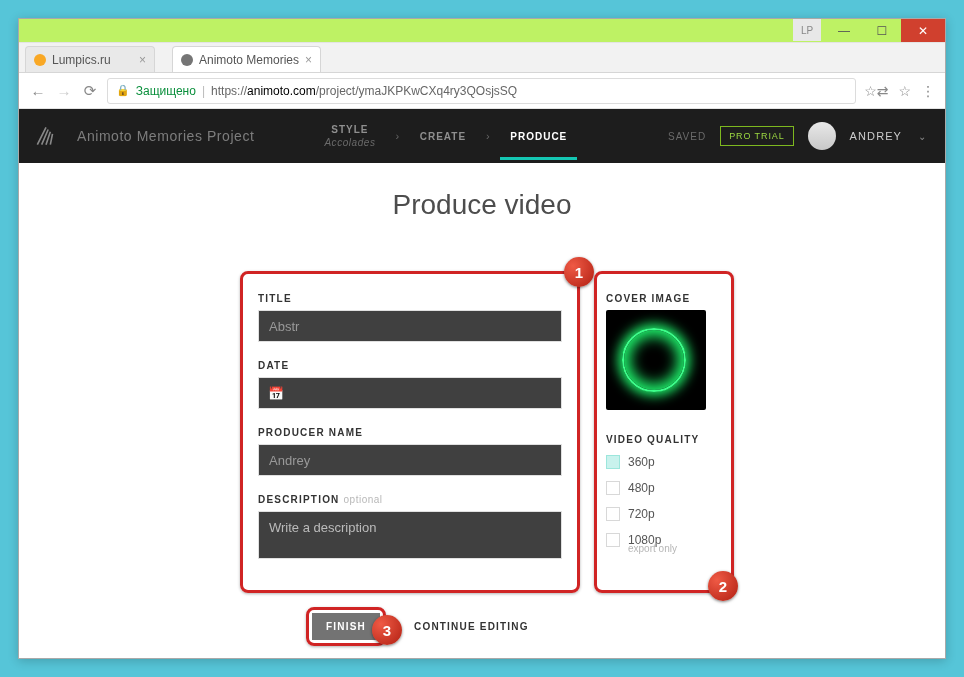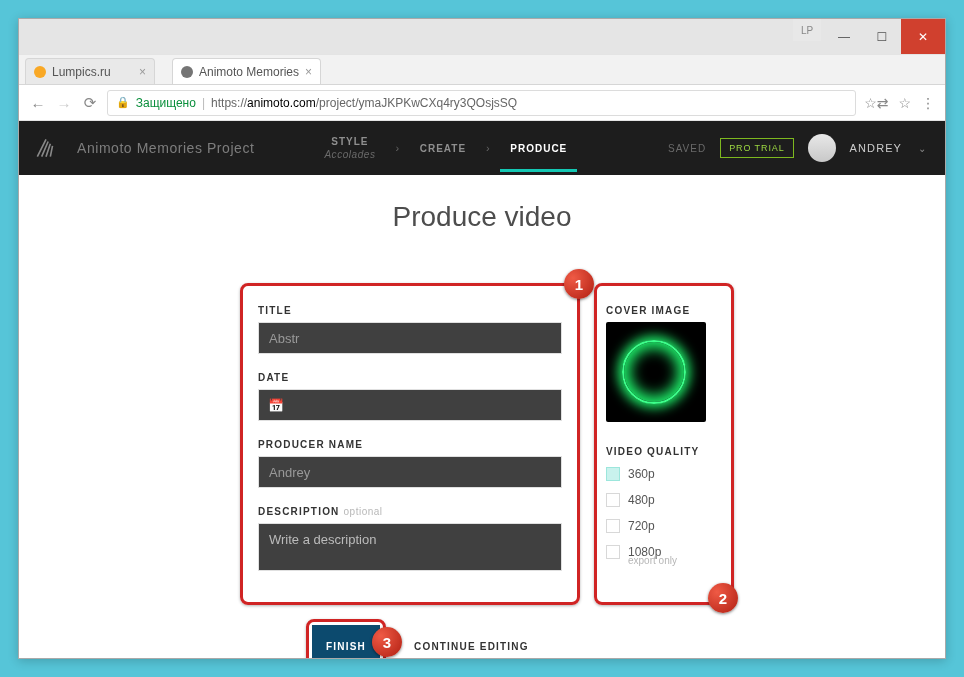--- a/index.html
+++ b/index.html
@@ -1,20 +1,20 @@
 <!DOCTYPE html>
 <html><head>
 <meta charset="utf-8">
 <style>
   *{box-sizing:border-box;margin:0;padding:0;font-family:"Helvetica Neue",Arial,sans-serif;}
   html,body{height:100%;}
   body{background:#56c5d8;padding:18px;}
   .browser-window{width:928px;height:641px;margin:0 auto;background:#fff;border:1px solid #a9a9a9;box-shadow:0 2px 10px rgba(0,0,0,0.2);display:flex;flex-direction:column;overflow:hidden;}
   
-  .titlebar{height:36px;background:#e5e5e5;display:flex;justify-content:flex-end;align-items:stretch;border-bottom:1px solid #e4e4e4;}
+  .titlebar{height:24px;background:#bef264;display:flex;justify-content:flex-end;align-items:stretch;border-bottom:1px solid #e4e4e4;}
   .titlebar .lp{width:28px;height:22px;background:#e8e8e8;color:#888;font-size:10px;display:flex;align-items:center;justify-content:center;margin-right:4px;}
   .win-btn{width:38px;display:flex;align-items:center;justify-content:center;font-size:12px;color:#555;}
   .win-close{background:#d0402e;color:#fff;width:44px;}
   
   .tabbar{height:30px;background:#f2f2f2;display:flex;align-items:flex-end;padding:0 6px;border-bottom:1px solid #d6d6d6;gap:11px;}
   .tab{height:26px;min-width:130px;background:#fff;border:1px solid #d6d6d6;border-bottom:none;border-radius:4px 4px 0 0;display:flex;align-items:center;padding:0 8px;margin-right:6px;font-size:12px;color:#555;gap:6px;}
   .tab.inactive{background:#e9e9e9;}
   .tab .fav{width:12px;height:12px;border-radius:50%;}
   .fav-o{background:#f9a825;}
   .fav-a{background:#757575;}
@@ -66,21 +66,21 @@
   
   .cover{width:100px;height:100px;background:#000;margin-bottom:24px;position:relative;overflow:hidden;border-radius:2px;}
   .cover .ring{position:absolute;top:18px;left:16px;width:64px;height:64px;border-radius:50%;box-shadow:0 0 12px 4px #1ef06a, inset 0 0 14px 6px #1ef06a;border:2px solid #3cff8a;}
   .qlabel{font-size:10px;font-weight:bold;letter-spacing:0.12em;color:#333;margin-bottom:10px;}
   .qopt{display:flex;align-items:center;gap:8px;font-size:12px;color:#555;margin-bottom:12px;}
   .cb{width:14px;height:14px;border:1px solid #d8d8d8;background:#fff;}
   .cb.sel{background:#c9f2ed;border-color:#9ce6dc;}
   .sublbl{font-size:10px;color:#b6b6b6;margin-left:22px;margin-top:-8px;}
   
   .btn-row{display:flex;align-items:center;gap:16px;padding:4px 0 0;justify-content:flex-start;width:340px;position:relative;}
-  .btn-finish{background:#0c4a6e;color:#fff;border:none;padding:16px 14px;font-size:10px;font-weight:bold;letter-spacing:0.12em;}
+  .btn-finish{background:#737373;color:#fff;border:none;padding:8px 14px;font-size:10px;font-weight:bold;letter-spacing:0.12em;}
   .btn-cont{background:transparent;border:none;color:#333;font-size:10px;font-weight:bold;letter-spacing:0.12em;margin-left:18px;}
   
   .ann{position:absolute;border:3px solid #d02424;border-radius:8px;pointer-events:none;box-shadow:0 1px 3px rgba(0,0,0,0.3);}
   .num{position:absolute;width:30px;height:30px;border-radius:50%;background:radial-gradient(circle at 30% 30%,#ef5a45,#b11f12);color:#fff;display:flex;align-items:center;justify-content:center;font-weight:bold;font-size:15px;box-shadow:0 1px 3px rgba(0,0,0,0.5);pointer-events:none;}
 </style>
 </head>
 <body>
 
 <div class="browser-window">
 

